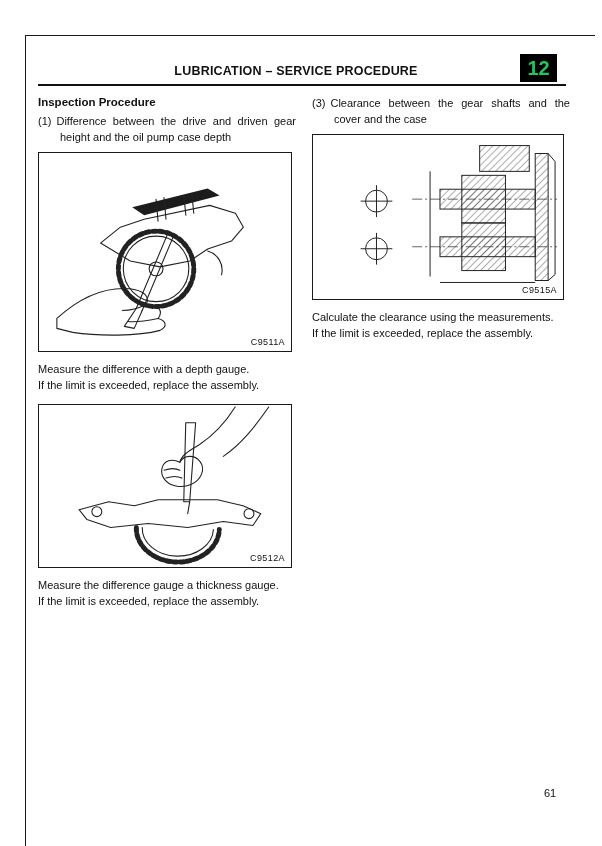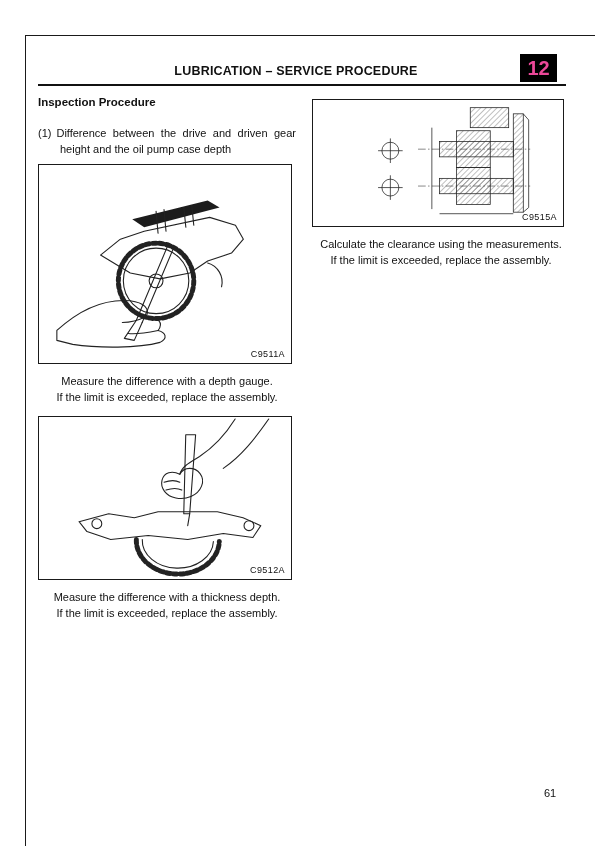--- a/index.html
+++ b/index.html
@@ -11,50 +11,50 @@
   }
   .rule-top  { position: absolute; top: 35px; left: 25px; width: 570px; height: 1px; background: #1a1a1a; }
   .rule-left { position: absolute; top: 35px; left: 25px; width: 1px; height: 811px; background: #1a1a1a; }
 
   .header-title {
     position: absolute; top: 64px; left: 32px; width: 528px;
     text-align: center; font-size: 12.5px; font-weight: bold; letter-spacing: 0.2px;
   }
   .chapter-box {
     position: absolute; top: 54px; left: 520px; width: 37px; height: 28px;
-    background: #000; color: #ec4899; display: flex; align-items: center; justify-content: center;
+    background: #000; color: #22c55e; display: flex; align-items: center; justify-content: center;
     font-size: 20px; font-weight: bold;
   }
   .header-rule { position: absolute; top: 84px; left: 38px; width: 528px; height: 2px; background: #111; }
 
   .col { position: absolute; top: 96px; font-size: 11px; }
   .col-left  { left: 38px;  width: 258px; }
   .col-right { left: 312px; width: 258px; }
 
-  .section-heading { font-size: 11.5px; font-weight: bold; margin-bottom: 18px; }
+  .section-heading { font-size: 11.5px; font-weight: bold; margin-bottom: 6px; }
   .item {
     line-height: 1.42; text-align: justify;
     padding-left: 22px; text-indent: -22px; margin-bottom: 7px;
   }
   .item .num { margin-right: 5px; }
 
   .figure {
     position: relative; border: 1px solid #1a1a1a; background: #fff;
     margin: 3px 0 10px 0;
   }
   .fig-1 { width: 254px; height: 200px; }
   .fig-2 { width: 254px; height: 164px; }
-  .fig-3 { width: 252px; height: 128px; }
+  .fig-3 { width: 252px; height: 166px; }
   .figure svg { width: 100%; height: 100%; display: block; }
   .figure-label {
     position: absolute; right: 6px; bottom: 4px;
     font-size: 9px; letter-spacing: 0.4px;
   }
 
-  .caption { line-height: 1.45; margin-bottom: 10px; text-align: center; }
+  .caption { line-height: 1.45; margin-bottom: 10px; }
   .page-number { position: absolute; left: 544px; top: 787px; font-size: 11px; }
 </style>
 </head>
 <body>
 
 <div class="page">
 
   <div class="rule-top"></div>
   <div class="rule-left"></div>
 
@@ -125,28 +125,31 @@
           <g>
             <path d="M98,124 a42,34 0 0 0 84,2" stroke-dasharray="4 3" stroke-width="5"></path>
             <path d="M104,124 a36,28 0 0 0 72,2"></path>
           </g>
         </g>
       </svg>
       <span class="figure-label">C9512A</span>
     </div>
 
     <div class="caption">
-      <div>Measure the difference with a thickness depth.</div>
+      <div>Measure the difference gauge a thickness gauge.</div>
       <div>If the limit is exceeded, replace the assembly.</div>
     </div>
 
   </div>
 
   <div class="col col-right">
 
+    <div class="item">
+      <span class="num">(3)</span><span>Clearance between the gear shafts and the cover and the case</span>
+    </div>
 
     <div class="figure fig-3">
       <svg viewBox="0 0 252 164">
         <defs>
           <pattern id="h3" width="5" height="5" patternUnits="userSpaceOnUse" patternTransform="rotate(45)">
             <line x1="0" y1="0" x2="0" y2="5" stroke="#333" stroke-width="0.8"></line>
           </pattern>
         </defs>
         <g fill="none" stroke="#222" stroke-width="1">
           <g>

